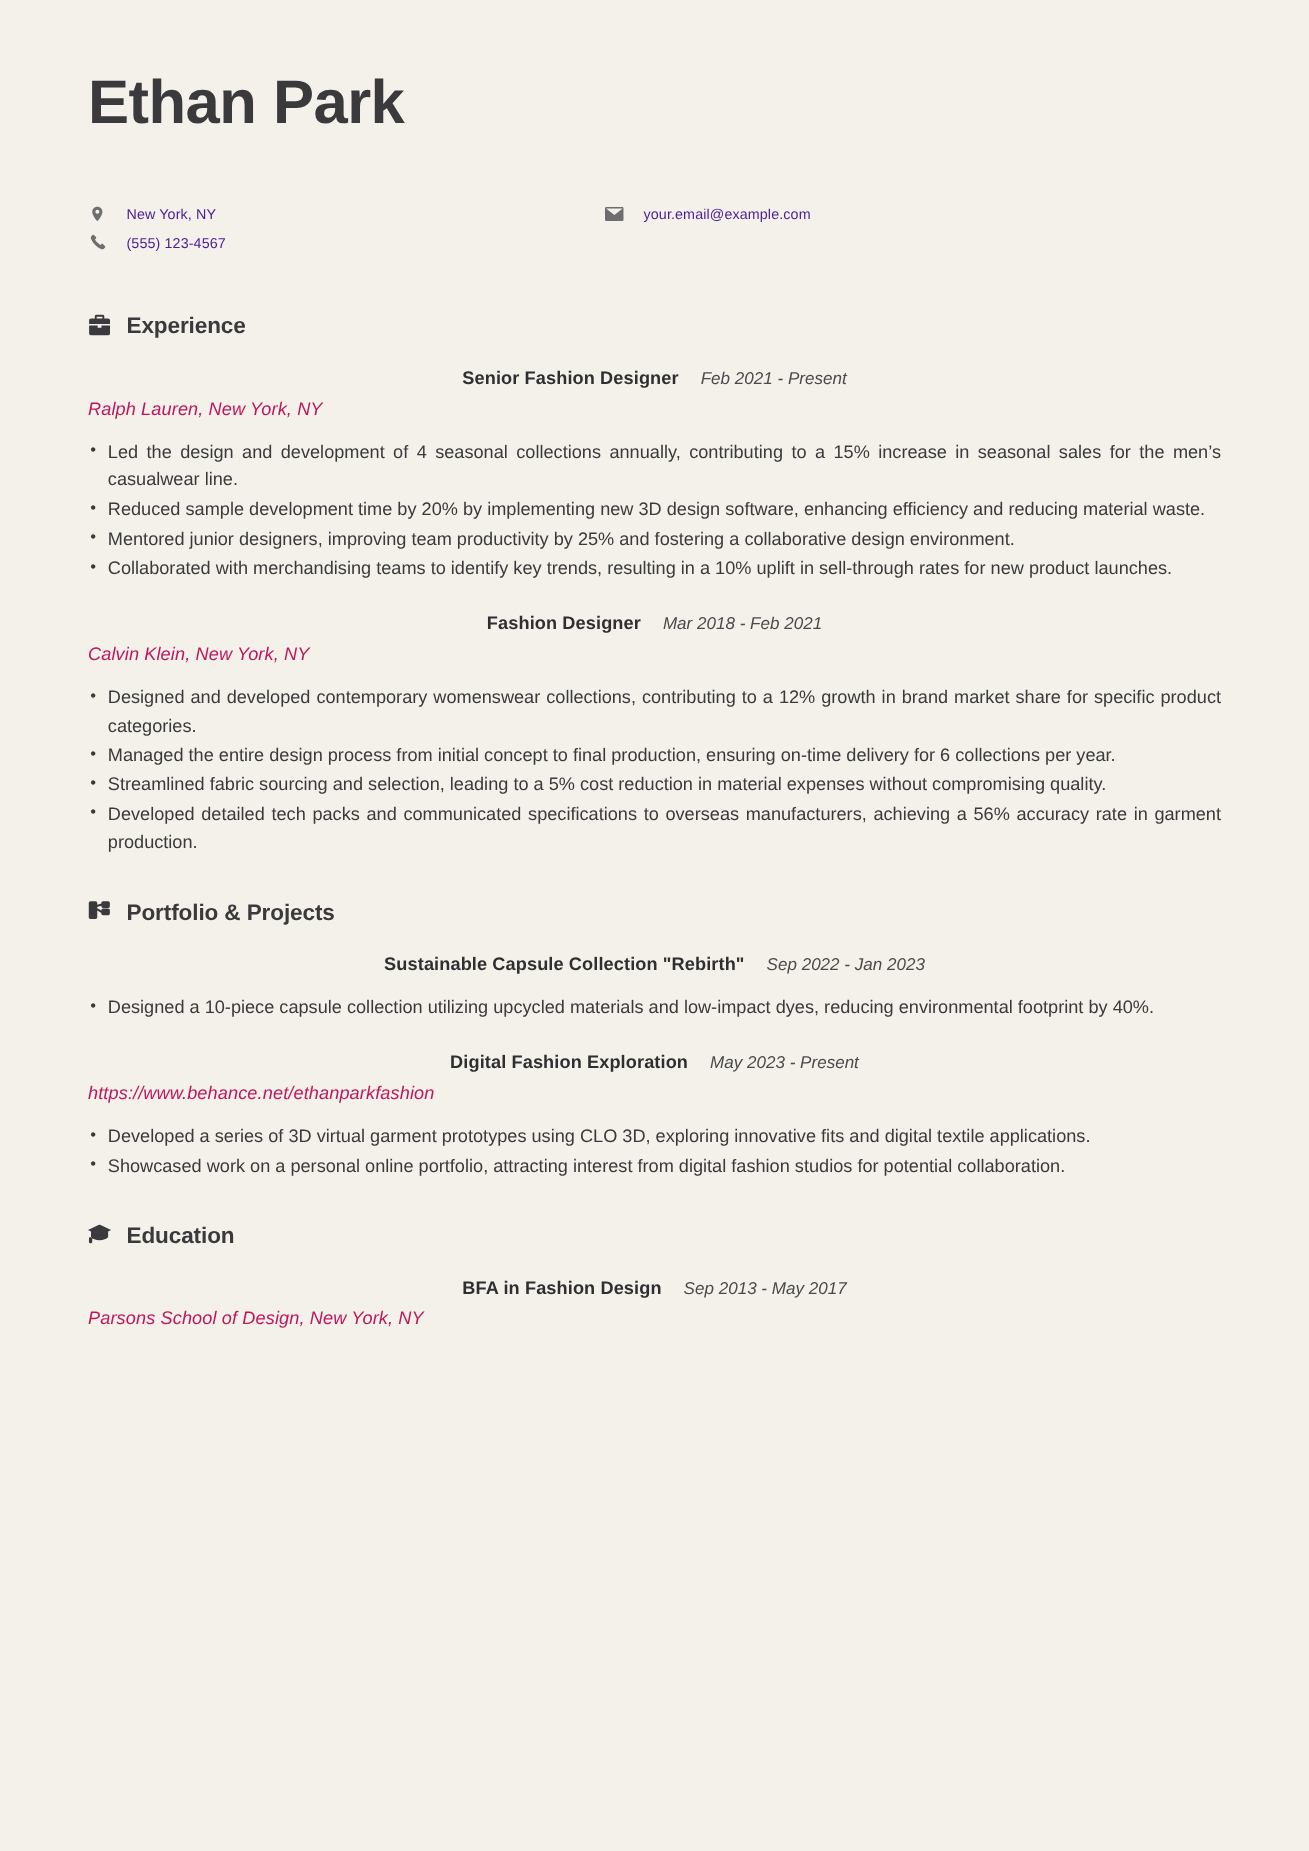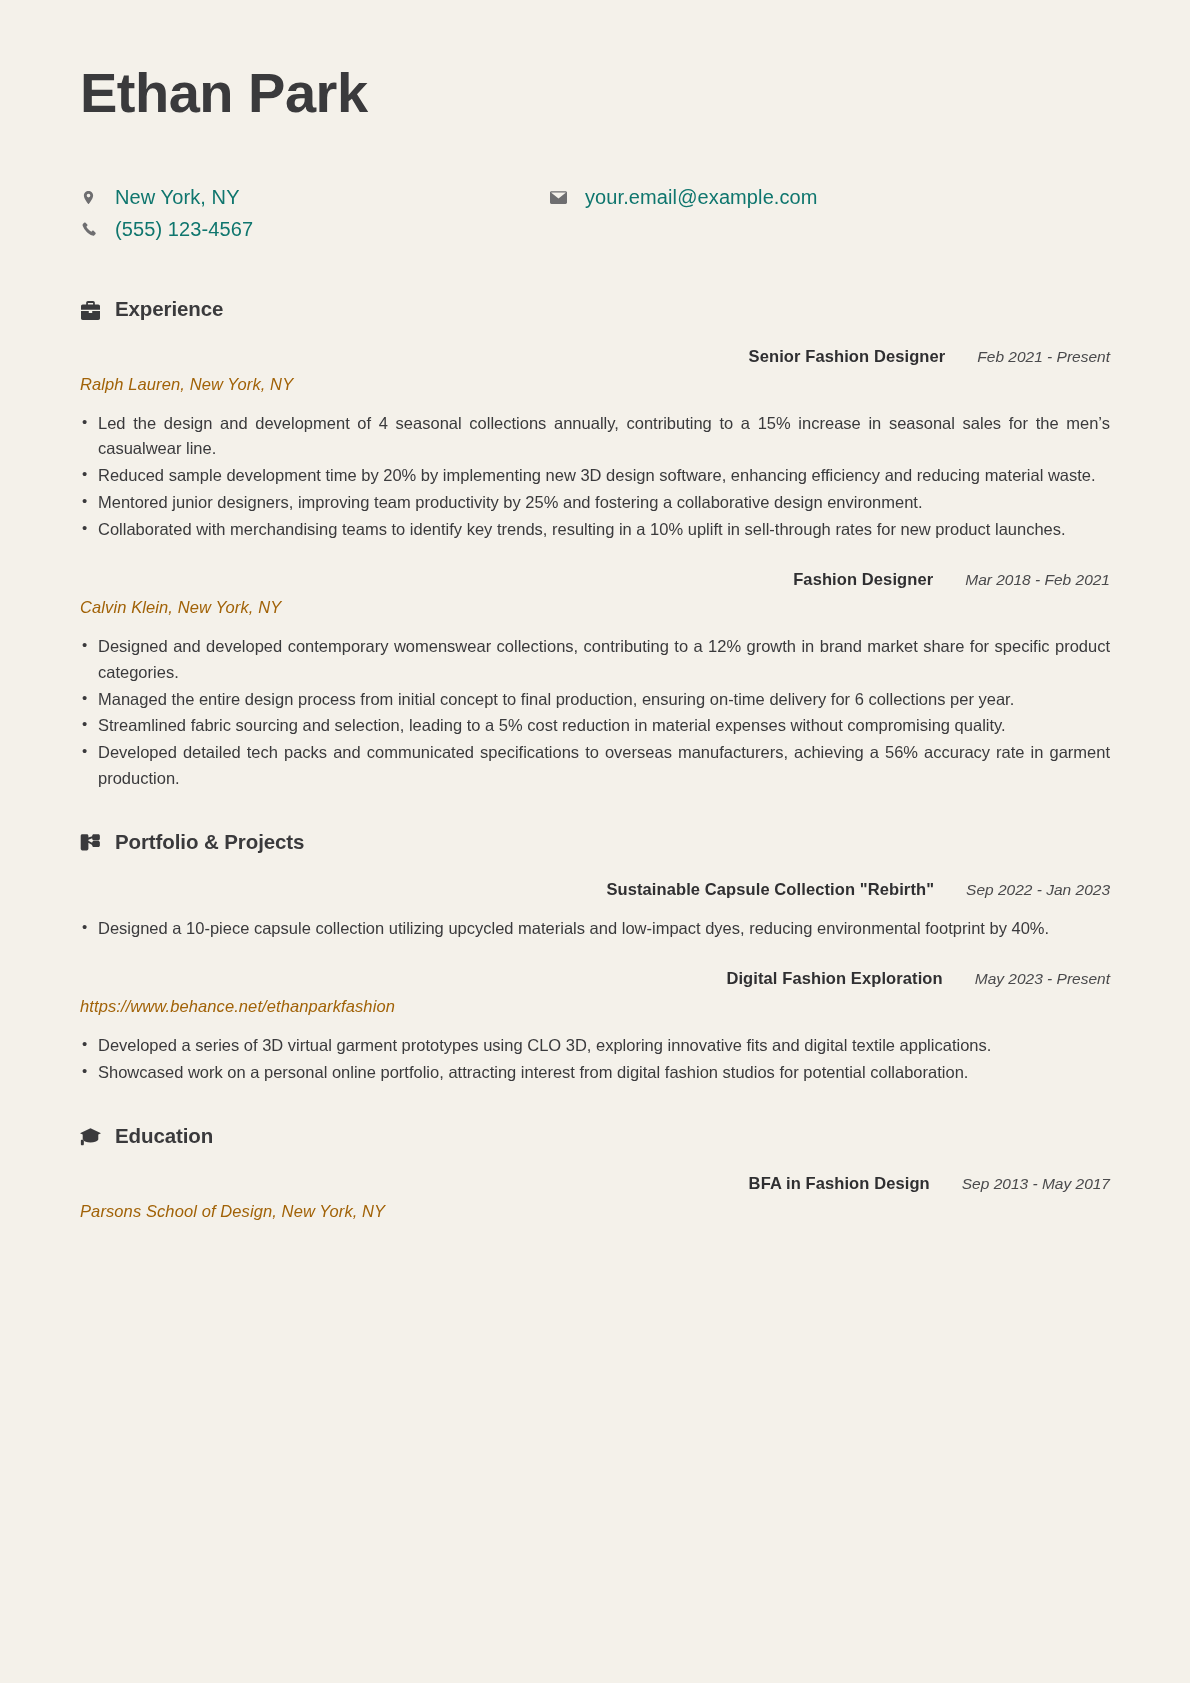--- a/index.html
+++ b/index.html
@@ -53,31 +53,31 @@
     width: 17px;
     height: 17px;
     flex: 0 0 17px;
     display: flex;
     align-items: center;
     justify-content: center;
     color: #6e6e70;
   }
   .contact-icon svg { display: block; fill: #6e6e70; }
   .contact-text {
-    font-size: 20px;
-    color: #0f766e;
+    font-size: 13px;
+    color: #4c1d95;
     letter-spacing: 0.1px;
   }
 
   
   .section { margin-bottom: 4px; }
 
   .section-head {
     display: flex;
-    align-items: flex-end;
+    align-items: flex-start;
     gap: 14px;
     margin-bottom: 26px;
   }
   .section-head .sec-icon {
     width: 21px;
     height: 21px;
     flex: 0 0 21px;
     display: flex;
     align-items: center;
     justify-content: center;
@@ -90,39 +90,39 @@
     letter-spacing: -0.1px;
   }
 
   
   .entry { margin-bottom: 26px; }
   .entry:last-child { margin-bottom: 0; }
 
   .entry-head {
     display: flex;
     align-items: baseline;
-    justify-content: flex-end;
-    gap: 32px;
+    justify-content: center;
+    gap: 20px;
   }
   .entry-title {
     font-size: 16.5px;
     font-weight: 700;
     color: #2f2f31;
     letter-spacing: 0.1px;
   }
   .entry-date {
     font-size: 15.5px;
     font-style: italic;
     color: #4a4a4c;
     white-space: nowrap;
   }
   .entry-sub {
     font-size: 16.5px;
     font-style: italic;
-    color: #a16207;
+    color: #be185d;
     margin-top: 9px;
     letter-spacing: 0.1px;
   }
 
   ul.bullets {
     list-style: none;
     margin-top: 17px;
   }
   ul.bullets li {
     position: relative;

